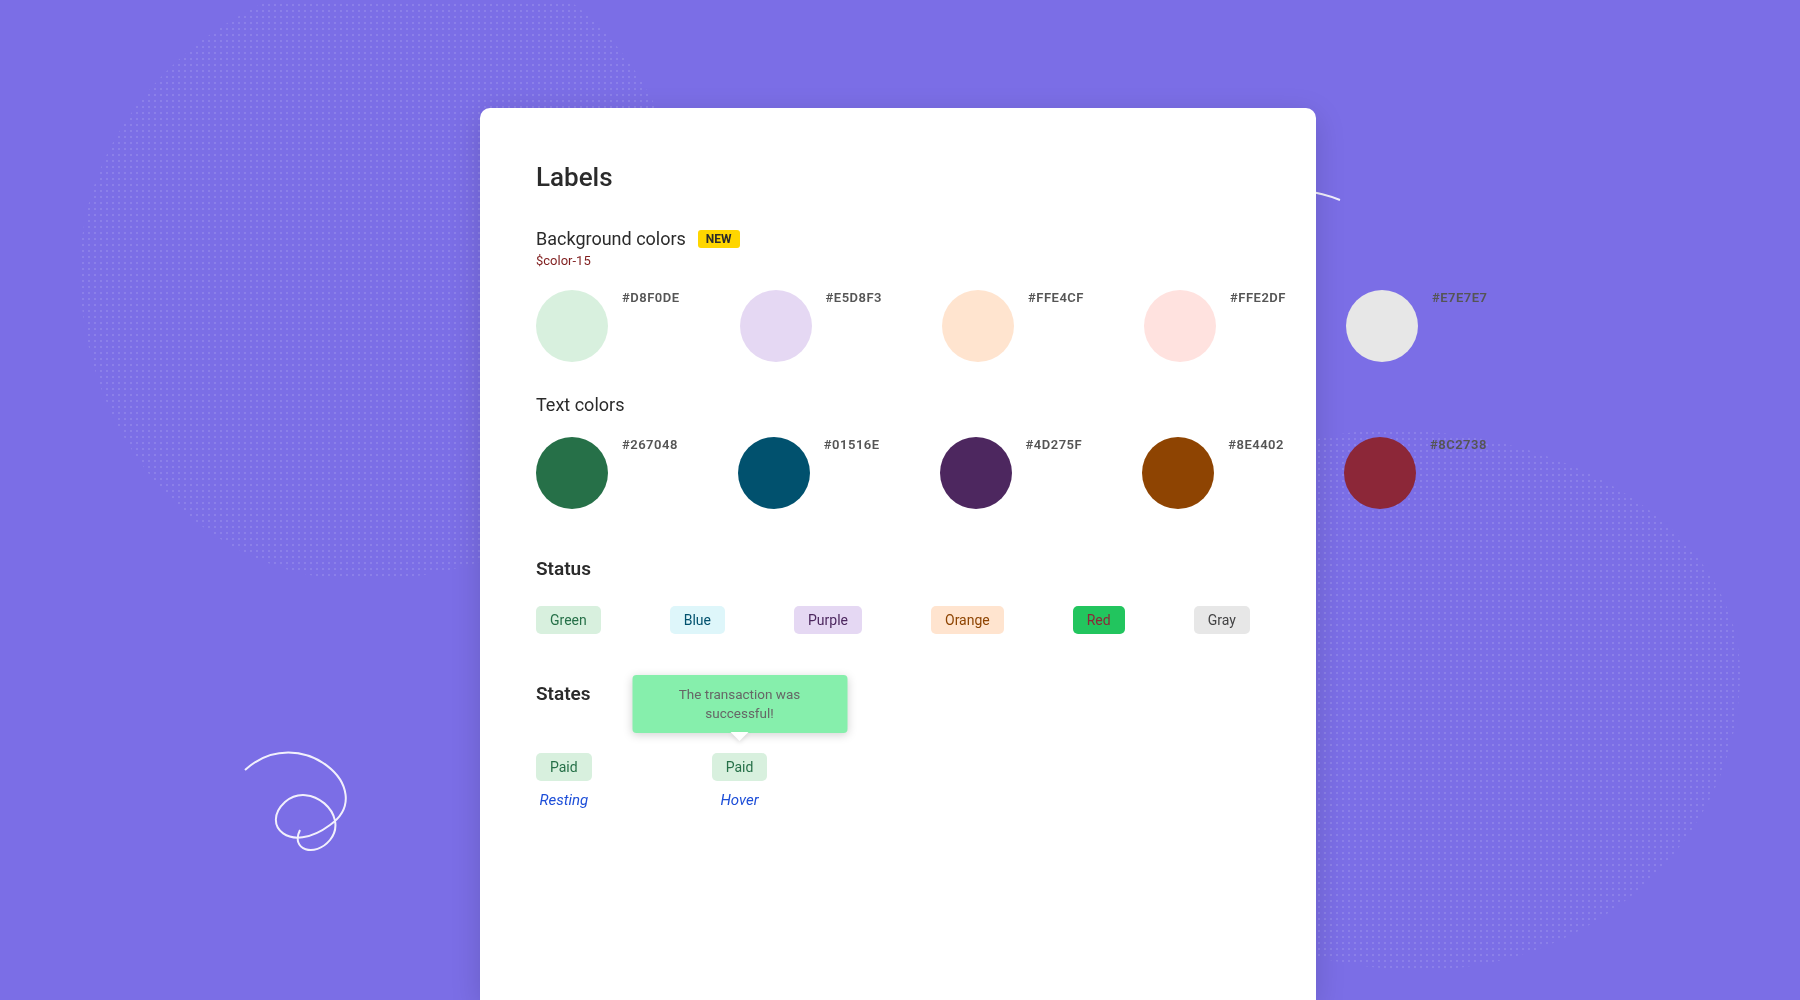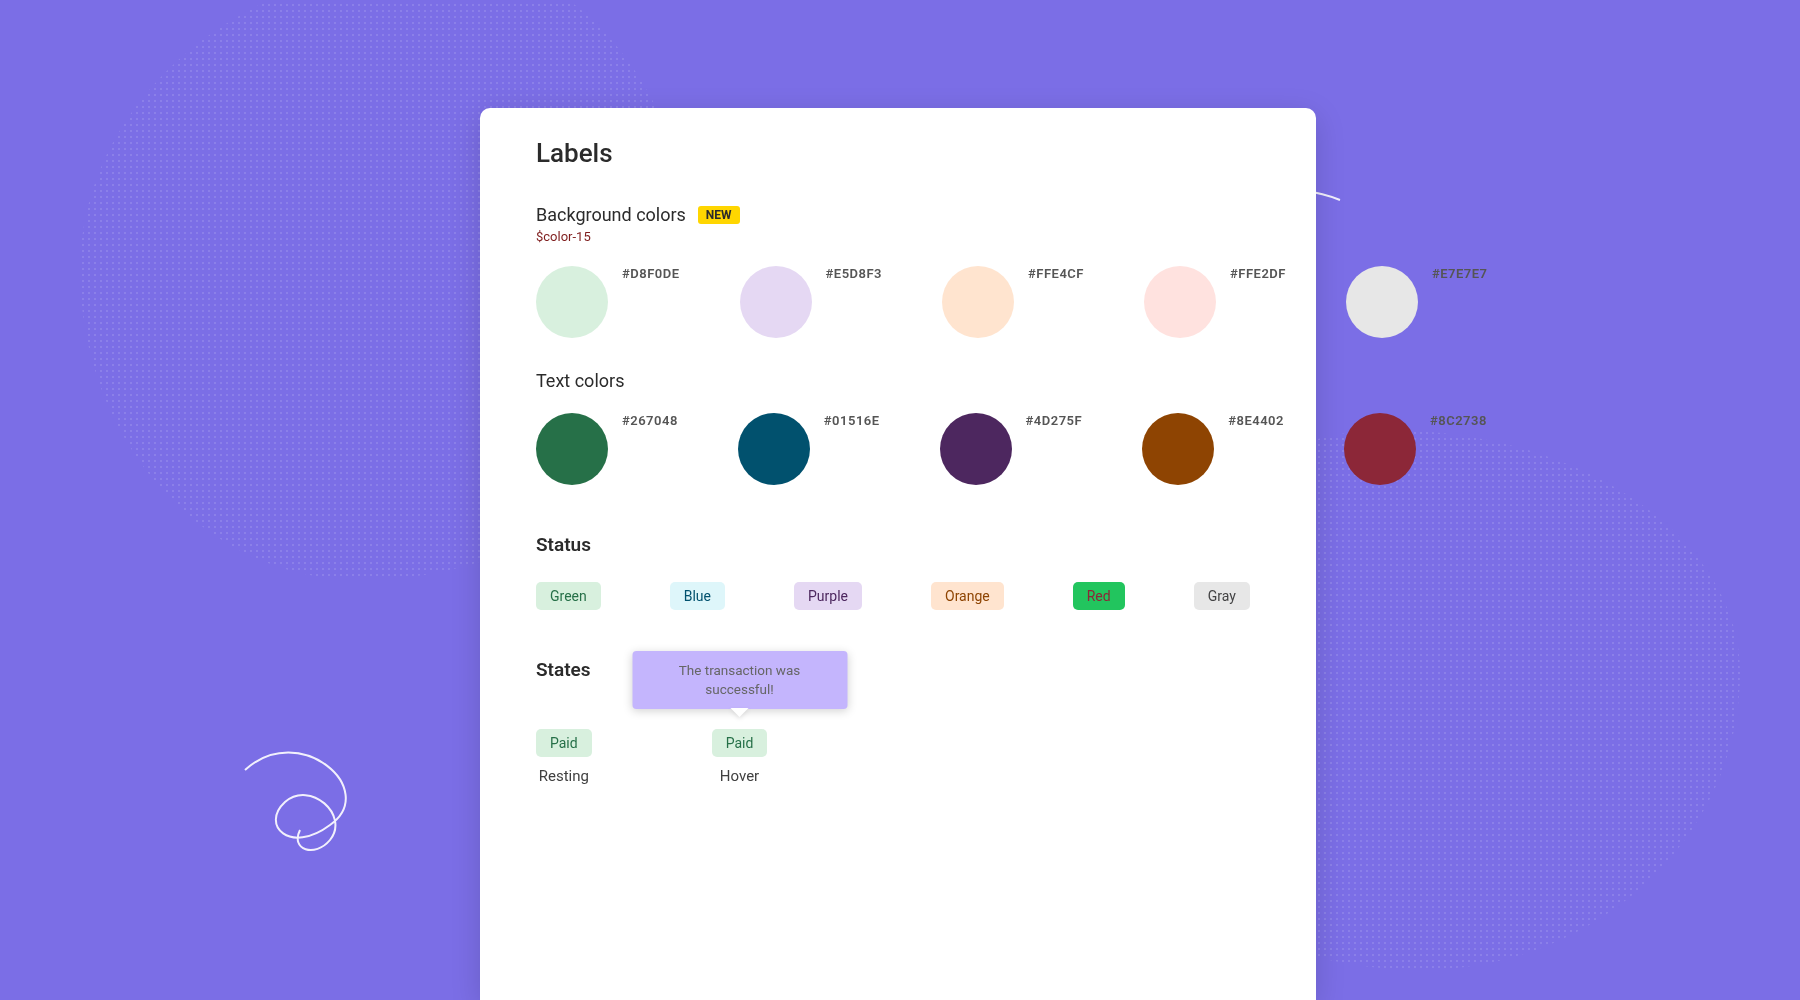--- a/index.html
+++ b/index.html
@@ -13,21 +13,21 @@
 }
 .card {
   position: absolute;
   left: 480px;
   top: 108px;
   width: 836px;
   height: 892px;
   background: #fff;
   border-radius: 10px 10px 0 0;
   box-shadow: 0 8px 30px rgba(0,0,0,0.15);
-  padding: 30px 56px 0;
+  padding: 54px 56px 0;
 }
 h1 {
   font-size: 26px;
   font-weight: 500;
   color: #2b2b2b;
   margin-bottom: 36px;
 }
 .section-title {
   font-size: 18px;
   font-weight: 400;
@@ -97,29 +97,30 @@
 }
 .state-col {
   display: flex;
   flex-direction: column;
   align-items: center;
   gap: 10px;
   position: relative;
 }
 .state-col .chip { margin-top: 0; }
 .state-label {
-  color: #404040;
+  font-style: italic;
+  color: #1d4ed8;
   font-size: 15px;
 }
 .tooltip {
   position: absolute;
   top: -78px;
   left: 50%;
   transform: translateX(-50%);
-  background: #c4b5fd;
+  background: #86efac;
   border-radius: 4px;
   box-shadow: 0 2px 10px rgba(0,0,0,0.18);
   padding: 10px 16px;
   font-size: 13.5px;
   color: #666;
   width: 215px;
   text-align: center;
   line-height: 1.4;
 }
 .tooltip::after {

